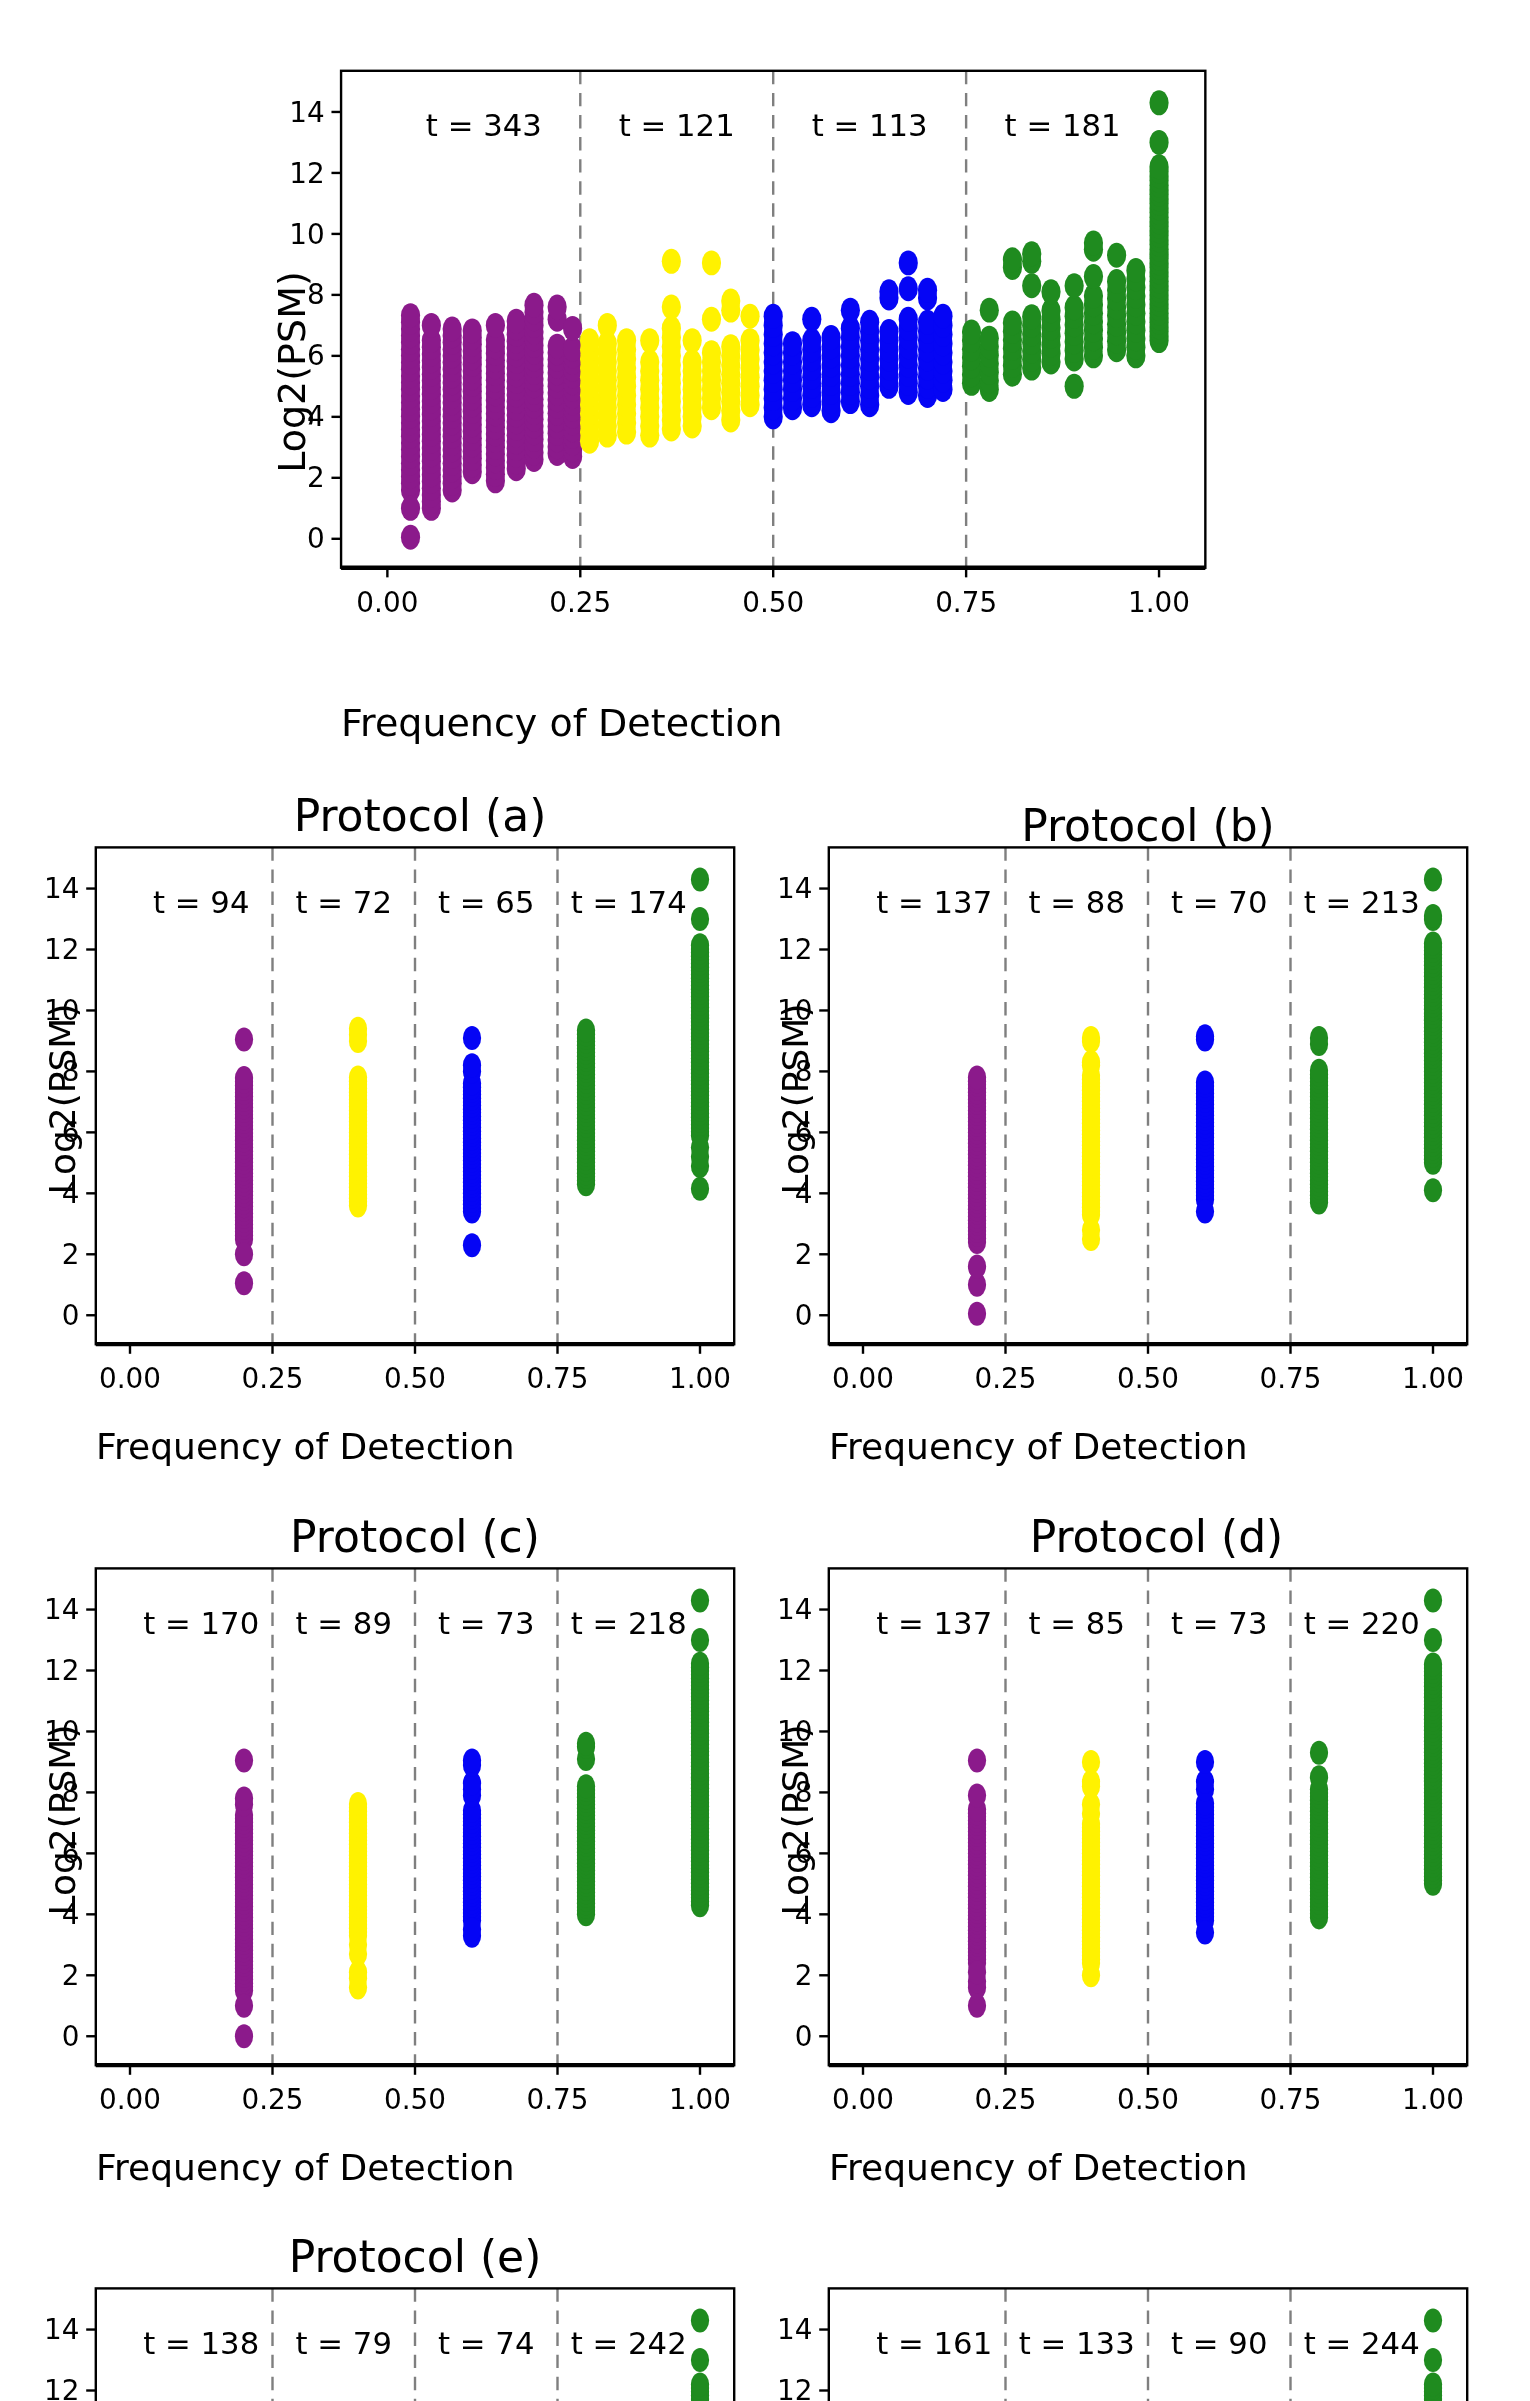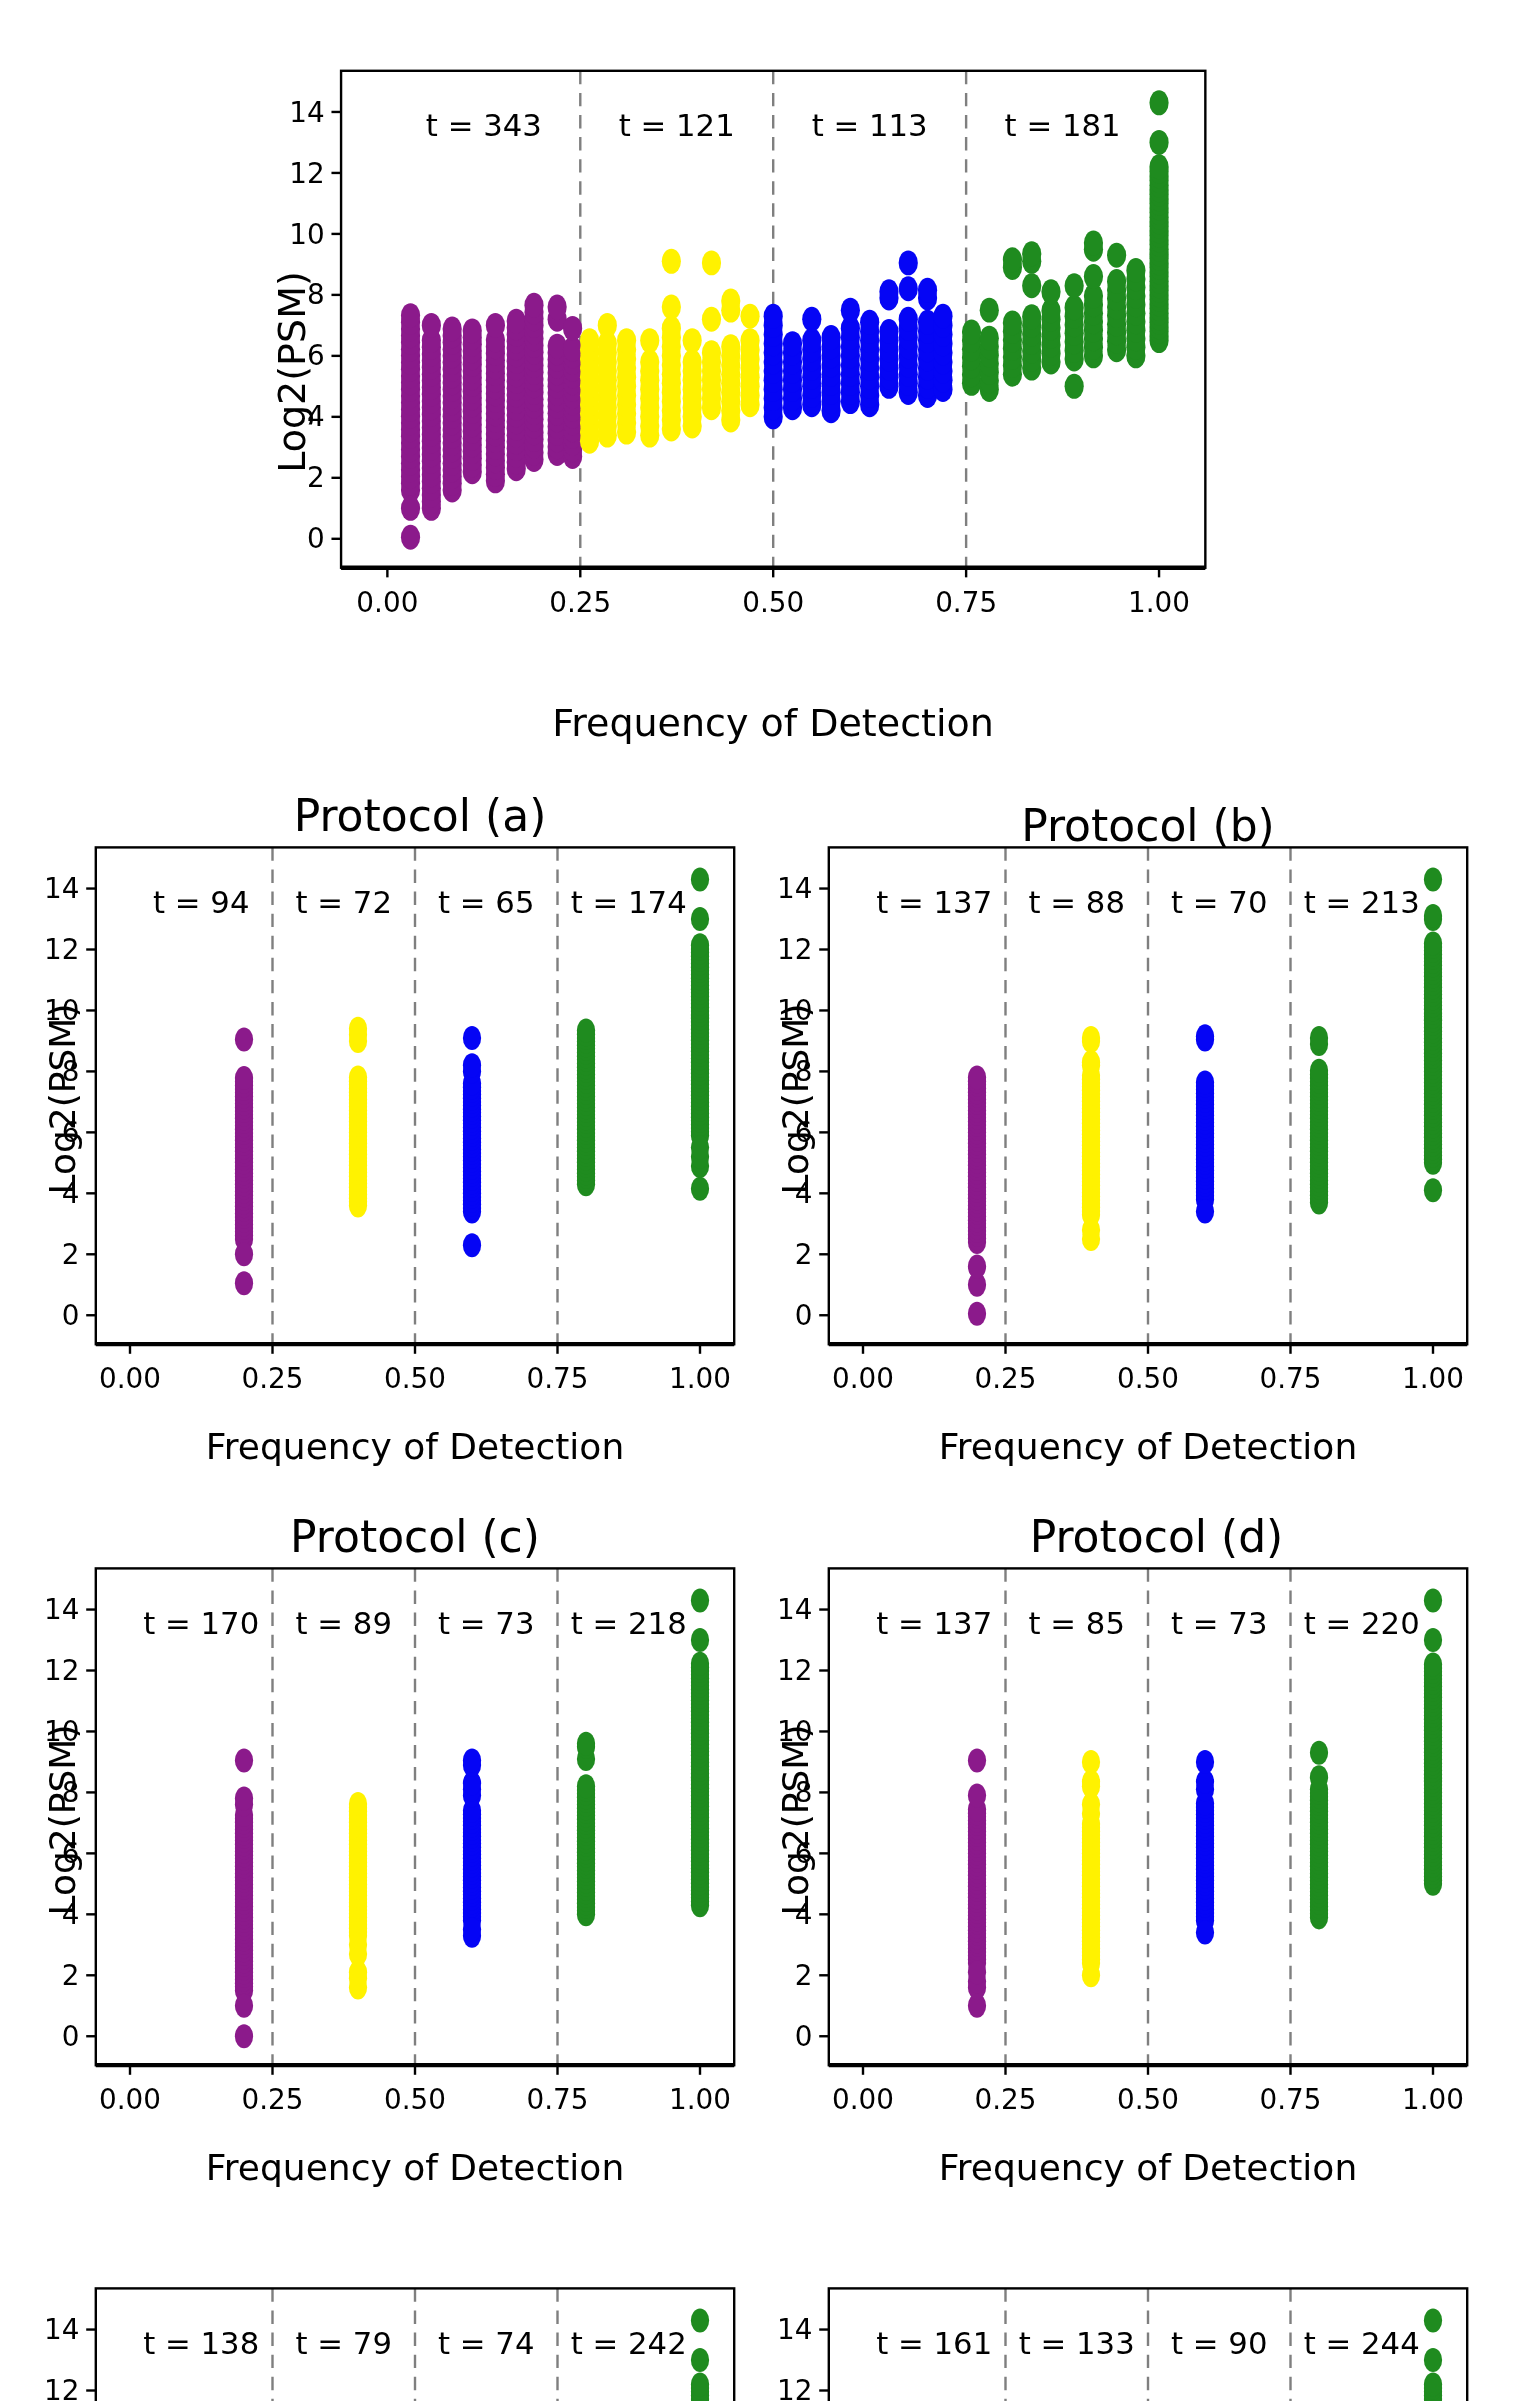--- a/index.html
+++ b/index.html
@@ -10,21 +10,21 @@
   .cell{position:absolute;}
   .chart-title{position:absolute;top:0;text-align:center;white-space:nowrap;font-weight:400;color:#000;}
   .t-top{font-size:50px;height:54px;line-height:54px;}
   .t-sub{font-size:44px;height:48px;line-height:48px;}
   .ylabel{
     position:absolute;white-space:nowrap;color:#000;
     transform:translate(-50%,-50%) rotate(-90deg);
   }
   .yl-top{font-size:38px;}
   .yl-sub{font-size:36px;}
-  .xlabel{position:absolute;text-align:center;white-space:nowrap;color:#000;}
+  .xlabel{position:absolute;white-space:nowrap;color:#000;}
   .xl-top{font-size:38px;}
   .xl-sub{font-size:36px;}
   svg{display:block;position:absolute;left:0;}
   .svg-top{top:54px;}
   .svg-sub{top:48px;}
 </style>
 </head>
 <body>
 
 <div class="cell" style="left:269px;top:12px;width:970px;height:740px;">
@@ -1701,20 +1701,21 @@
       <text x="76" y="374.7085889570553" text-anchor="end" font-size="58" fill="#000000">10</text>
       <line x1="90" y1="227.71472392638043" x2="110" y2="227.71472392638043" stroke="#000000" stroke-width="5"></line>
       <text x="76" y="247.71472392638043" text-anchor="end" font-size="58" fill="#000000">12</text>
       <line x1="90" y1="100.72085889570565" x2="110" y2="100.72085889570565" stroke="#000000" stroke-width="5"></line>
       <text x="76" y="120.72085889570565" text-anchor="end" font-size="58" fill="#000000">14</text>
     </svg>
   <div class="xlabel xl-sub" style="left:53px;right:29px;top:634px;">Frequency of Detection</div>
 </div>
 
 <div class="cell" style="left:43px;top:2233px;width:720px;height:682px;">
+  <div class="chart-title t-sub" style="left:53px;right:29px;">Protocol (e)</div>
 
   <svg class="svg-sub" width="720" height="634" viewBox="0 0 1500 1320">
       <line x1="478.12499999999994" y1="15" x2="478.12499999999994" y2="1050" stroke="#7f7f7f" stroke-width="5" stroke-dasharray="28 18"></line>
       <line x1="775" y1="15" x2="775" y2="1050" stroke="#7f7f7f" stroke-width="5" stroke-dasharray="28 18"></line>
       <line x1="1071.875" y1="15" x2="1071.875" y2="1050" stroke="#7f7f7f" stroke-width="5" stroke-dasharray="28 18"></line>
       <ellipse cx="418.75" cy="900.782208588957" rx="19" ry="25" fill="#8B1A8B"></ellipse>
       <ellipse cx="418.75" cy="893.1625766871166" rx="19" ry="25" fill="#8B1A8B"></ellipse>
       <ellipse cx="418.75" cy="885.5429447852761" rx="19" ry="25" fill="#8B1A8B"></ellipse>
       <ellipse cx="418.75" cy="877.9233128834356" rx="19" ry="25" fill="#8B1A8B"></ellipse>
       <ellipse cx="418.75" cy="870.3036809815951" rx="19" ry="25" fill="#8B1A8B"></ellipse>

